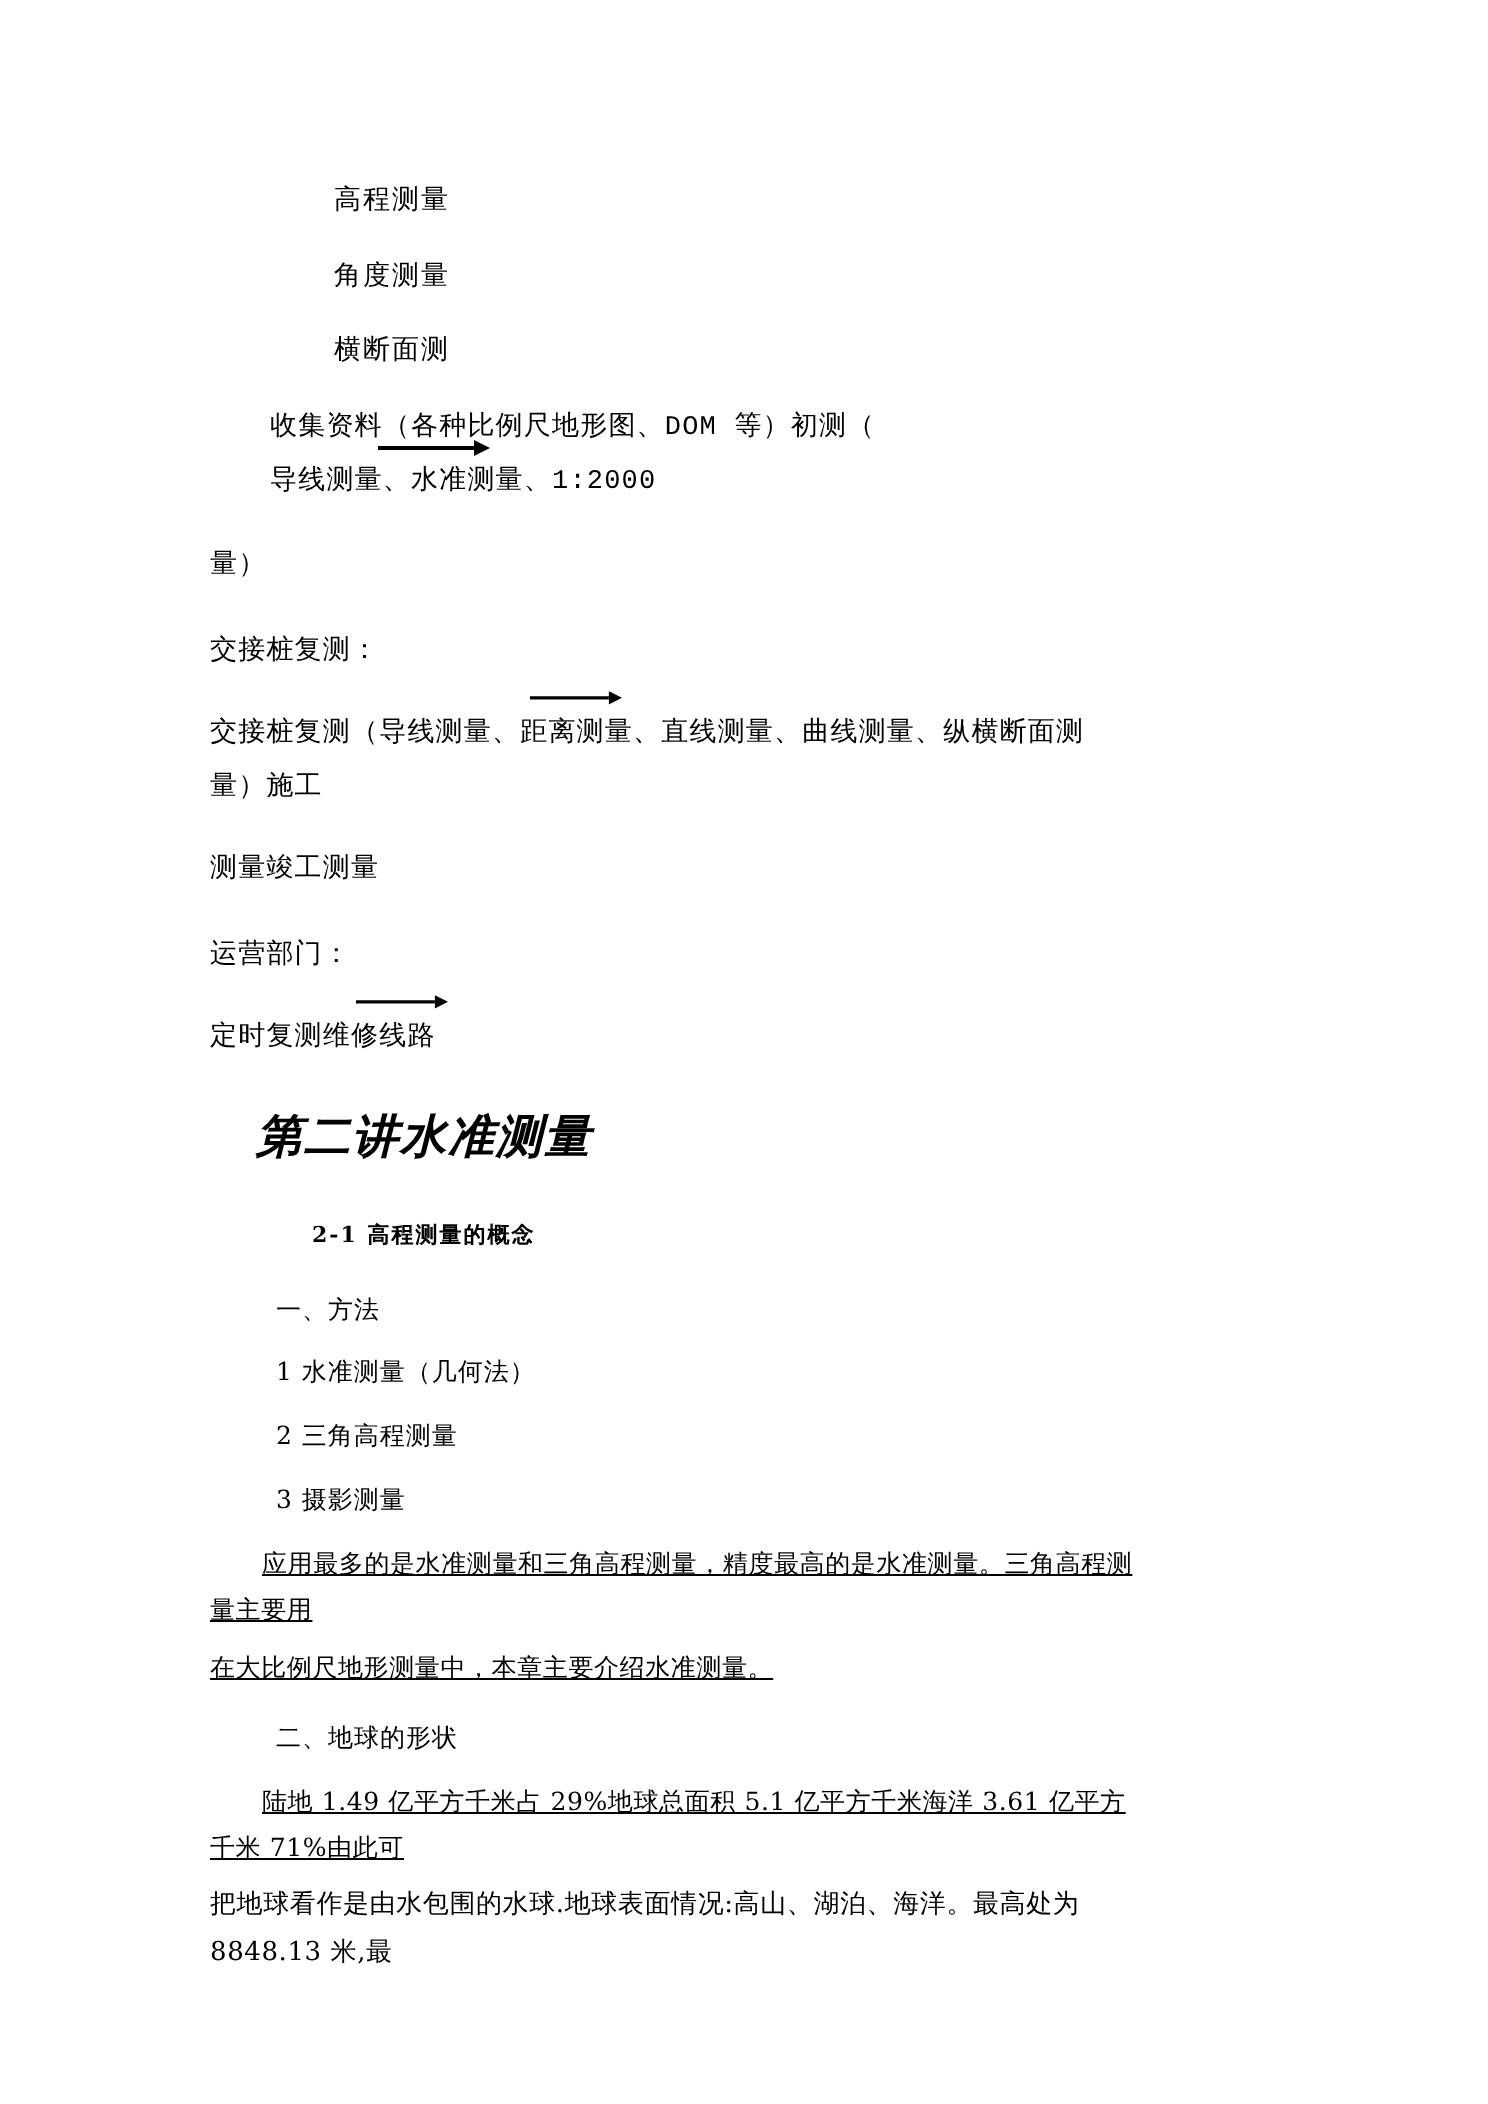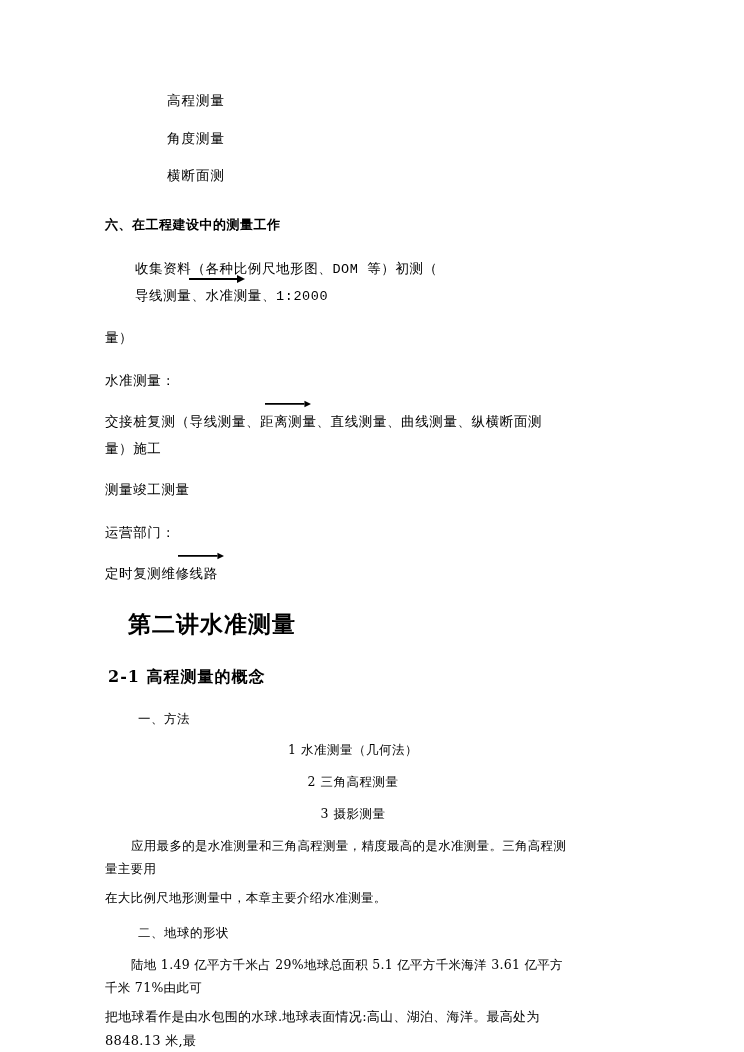--- a/index.html
+++ b/index.html
@@ -68,75 +68,75 @@
     pointer-events: none;
   }
   .arrow-wrap.small .arr { width: 46px; }
 
   .big-title {
     font-family: "DejaVu Sans", "Liberation Sans", sans-serif;
     font-weight: bold;
     font-size: 23px;
     margin: 16px 0 16px 56px;
     letter-spacing: 1px;
+    font-style: italic;
   }
   .sec-title {
-    font-size: 16px;
-    margin: 0 0 14px 36px;
+    font-size: 11px;
+    margin: 0 0 14px 84px;
     letter-spacing: 1px;
   }
   .sub-bold {
     font-family: "DejaVu Sans", "Liberation Sans", sans-serif;
     font-weight: normal;
     font-size: 12.5px;
     margin: 12px 0 8px 66px;
     letter-spacing: 0.5px;
   }
   .list-item {
     font-size: 12.5px;
     margin: 0 0 8px 66px;
     letter-spacing: 0.5px;
-    text-align: center;
   }
   .body-sm {
     font-size: 12.5px;
     margin: 0 0 6px 33px;
     line-height: 1.85;
     letter-spacing: 0.3px;
     text-indent: 26px;
+    text-decoration: underline;
   }
   .body-sm.noindent { text-indent: 0; }
   .body-sm2 {
     font-size: 13px;
     margin: 0 0 2px 33px;
     line-height: 1.85;
     letter-spacing: 0.3px;
   }
 </style>
 </head>
 <body>
 
 <div class="page">
   <div class="doc">
 
     <p class="indent-line">高程测量</p>
     <p class="indent-line">角度测量</p>
     <p class="indent-line">横断面测</p>
 
-    <h2 class="heading-bold">六、在工程建设中的测量工作</h2>
 
 
     <p class="para indent2"><span>收集资料（各种比例尺地形图、DOM 等）初测（</span><span class="arrow-wrap"><svg class="arr" viewBox="0 0 56 9">
             <line x1="0" y1="5" x2="48" y2="5" stroke="#000" stroke-width="2"></line>
             <polygon points="48,1 56,5 48,9" fill="#000"></polygon>
           </svg><span>导线测量、水准测量、1:2000</span></span></p>
 
     <p class="para block">量）</p>
 
-    <p class="para">水准测量：</p>
+    <p class="para">交接桩复测：</p>
 
     <p class="para"><span>交接桩复测（导线测量、</span><span class="arrow-wrap small"><svg class="arr" viewBox="0 0 56 9">
             <line x1="0" y1="5" x2="48" y2="5" stroke="#000" stroke-width="2"></line>
             <polygon points="48,1 56,5 48,9" fill="#000"></polygon>
           </svg><span>距离测量</span></span><span>、直线测量、曲线测量、纵横断面测量）施工</span></p>
 
     <p class="para block">测量竣工测量</p>
 
     <p class="para">运营部门：</p>
 

